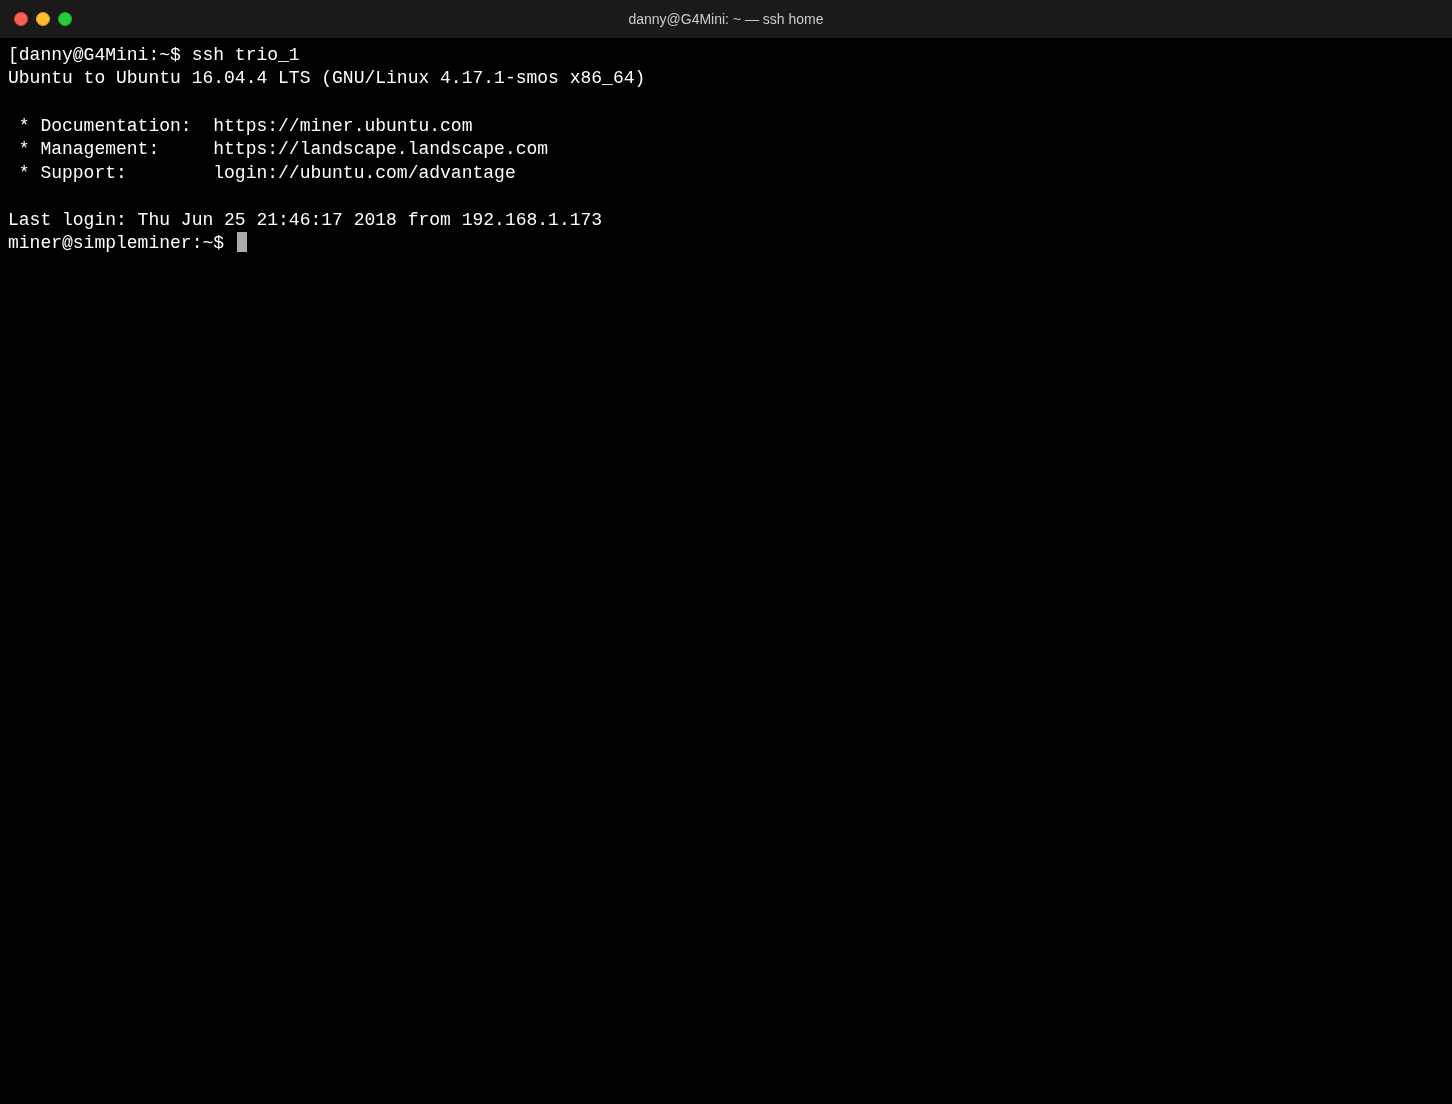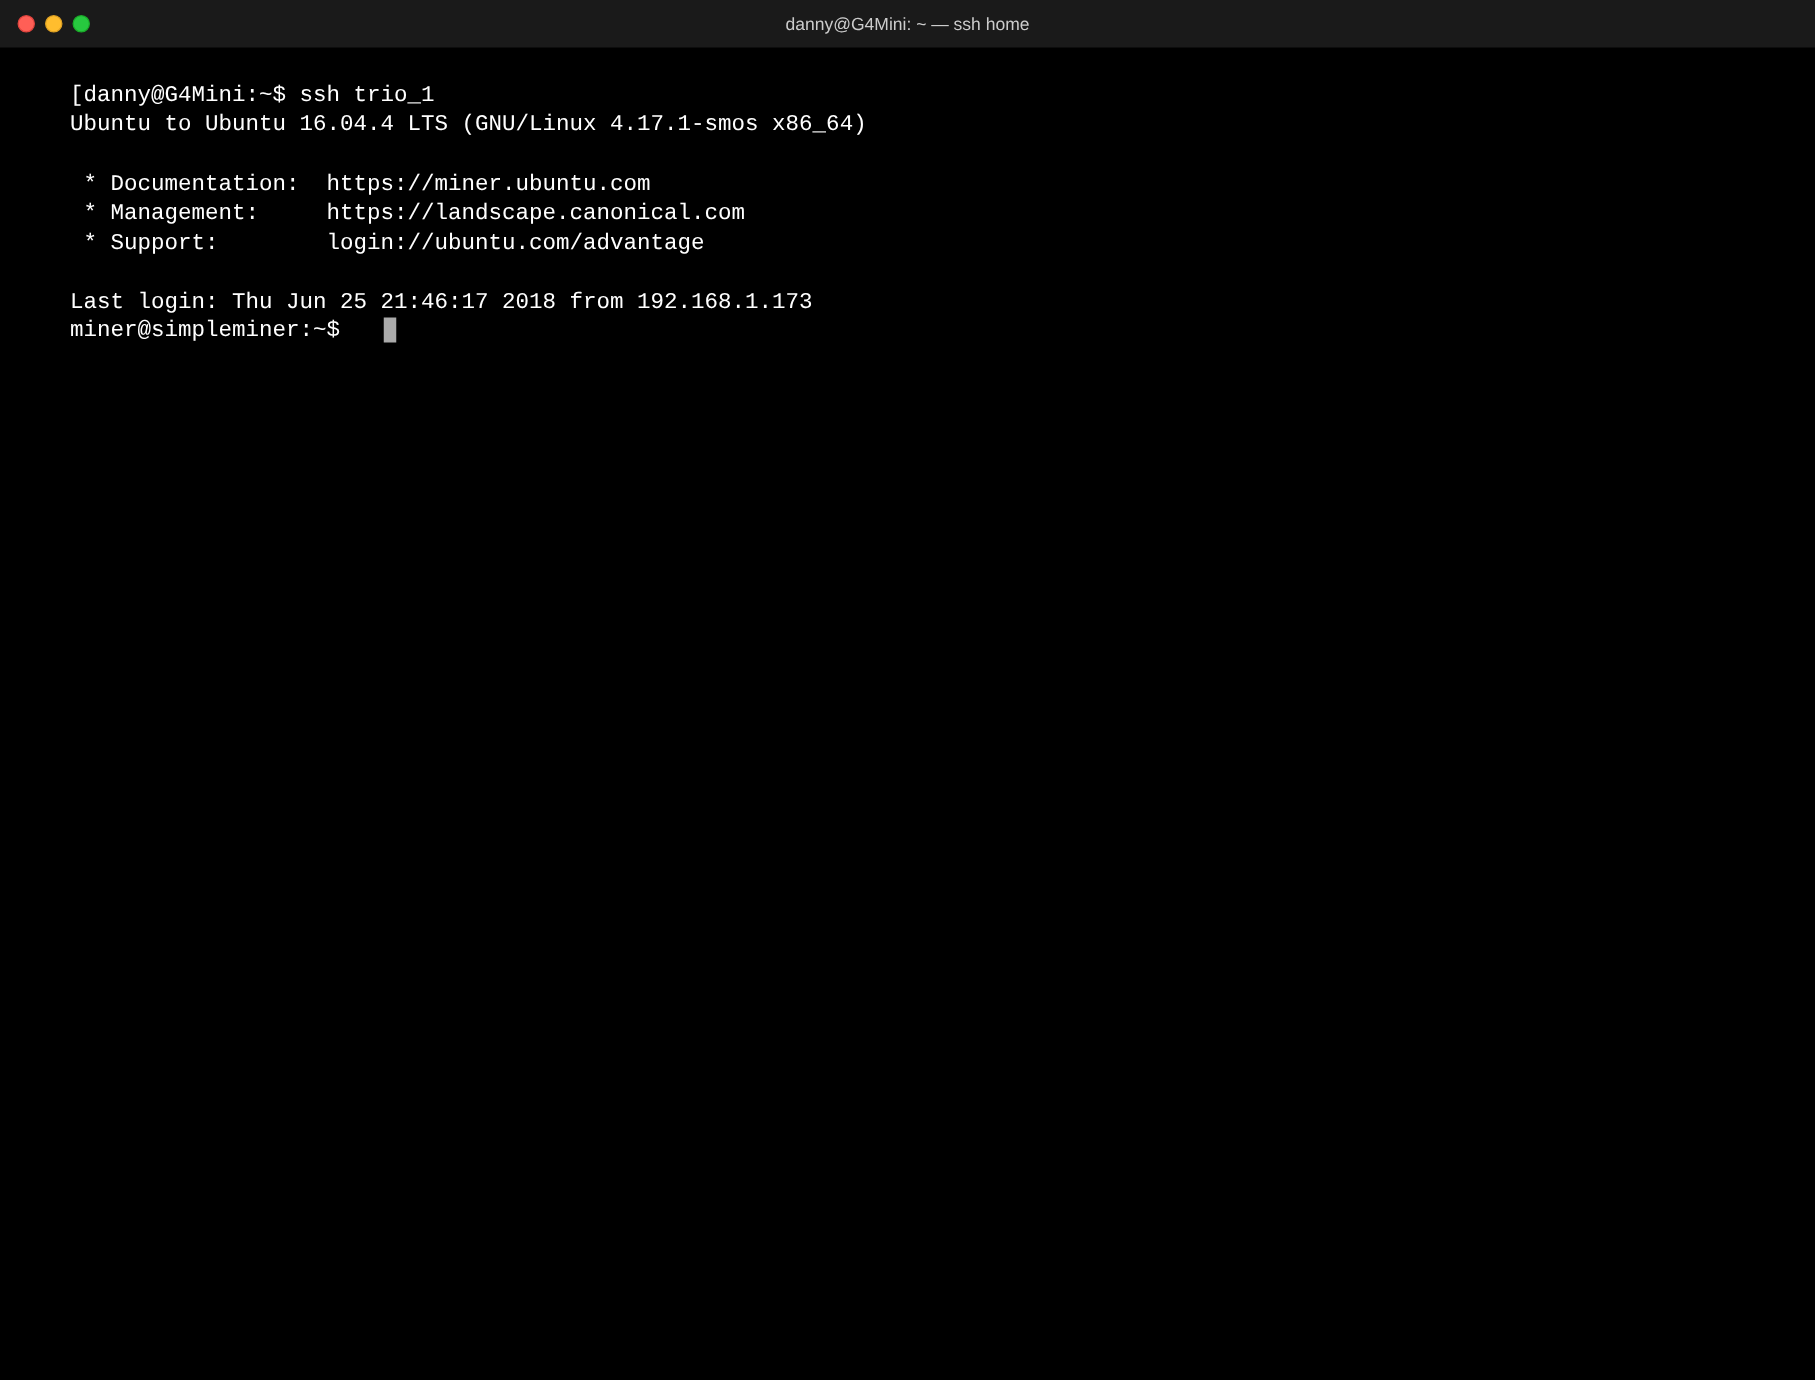--- a/index.html
+++ b/index.html
@@ -1,19 +1,18 @@
 <!DOCTYPE html>
 <html><head>
   <meta charset="utf-8">
   <style>
     * {
       margin: 0;
       padding: 0;
       box-sizing: border-box;
-      gap: 22px;
     }
 
     body {
       width: 1452px;
       height: 1104px;
       background: #000000;
       font-family: 'Courier New', Courier, monospace;
       overflow: hidden;
     }
 
@@ -76,21 +75,20 @@
     }
 
     .terminal-body {
       flex: 1;
       background: #000000;
       padding: 6px 8px;
       color: #ffffff;
       font-size: 18px;
       line-height: 1.3;
       font-family: 'Courier New', Courier, monospace;
-      margin-left: 48px;
     }
 
     .terminal-line {
       white-space: pre;
       margin-bottom: 0;
     }
 
     .prompt-line {
       display: flex;
     }
@@ -123,21 +121,21 @@
       <div class="traffic-light traffic-light-minimize"></div>
       <div class="traffic-light traffic-light-maximize"></div>
     </div>
     <span class="title-text">danny@G4Mini: ~ — ssh home</span>
   </div>
   <div class="terminal-body">
     <div class="terminal-line">[danny@G4Mini:~$ ssh trio_1</div>
     <div class="terminal-line">Ubuntu to Ubuntu 16.04.4 LTS (GNU/Linux 4.17.1-smos x86_64)</div>
     <div class="empty-line"></div>
     <div class="terminal-line"> * Documentation:  https://miner.ubuntu.com</div>
-    <div class="terminal-line"> * Management:     https://landscape.canonical.com</div>
+    <div class="terminal-line"> * Management:     https://landscape.landscape.com</div>
     <div class="terminal-line"> * Support:        login://ubuntu.com/advantage</div>
     <div class="empty-line"></div>
     <div class="terminal-line">Last login: Thu Jun 25 21:46:17 2018 from 192.168.1.173</div>
     <div class="prompt-line">
       <span class="terminal-line">miner@simpleminer:~$ </span>
         <span class="cursor"></span>
     </div>
   </div>
 </div>
 

